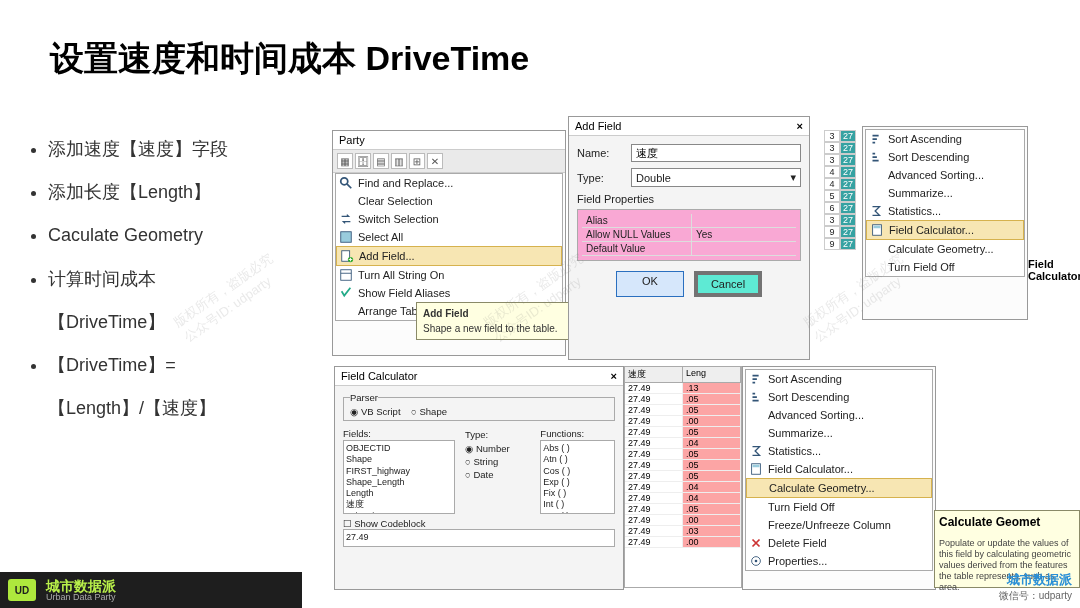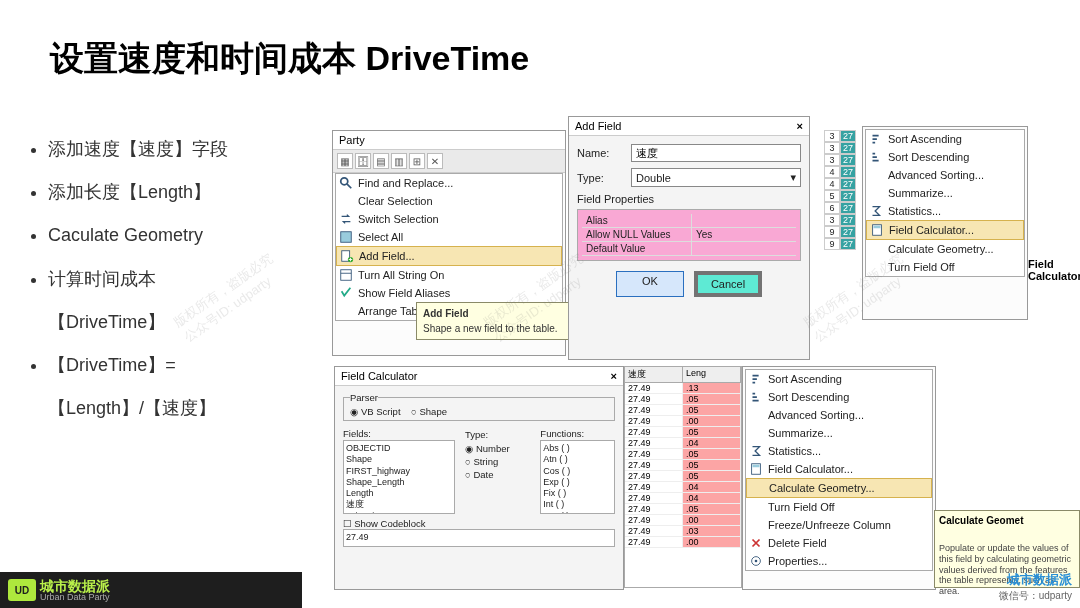--- a/index.html
+++ b/index.html
@@ -63,26 +63,26 @@
   .tslice .hdr{display:flex;background:#eee;border-bottom:1px solid #aaa}
   .tslice .hdr span{border-right:1px solid #aaa;padding:1px 3px;flex:1}
   .tslice .tr{display:flex;border-bottom:1px solid #eee}
   .tslice .tr span{flex:1;padding:0 3px;border-right:1px solid #eee}
   .tslice .tr span.s{background:#fca5a5}
   .ctx2{left:742px;top:366px;width:194px;height:224px;background:#fcfcfc}
   .ctx2 .menu-item.hl3{background:#f7e6b3;border:1px solid #d6b24e}
 
   
   .calcgeo-tip{position:absolute;left:934px;top:510px;width:146px;height:78px;background:#ffffe1;border:1px solid #8a8a68;font-size:9px;padding:4px;color:#444;line-height:1.2}
-  .calcgeo-tip b{display:block;font-size:10px;margin-bottom:16px;color:#000}
+  .calcgeo-tip b{display:block;font-size:12px;margin-bottom:9px;color:#000}
 
   
   .fc-side{position:absolute;left:1028px;top:258px;font-size:11px;font-weight:700;color:#000}
 
-  .footer{position:absolute;left:0;bottom:0;width:302px;height:36px;background:#1e1e1e;display:flex;align-items:center;padding-left:8px;gap:4px}
+  .footer{position:absolute;left:0;bottom:0;width:302px;height:36px;background:#1e1e1e;display:flex;align-items:center;padding-left:8px;gap:10px}
   .footer .logo{width:28px;height:22px;background:#aee83d;border-radius:3px;display:flex;align-items:center;justify-content:center;font-size:10px;font-weight:700;color:#1e1e1e}
   .footer .zh{color:#b9f04a;font-size:14px;font-weight:700}
   .footer .en{color:#aaa;font-size:9px}
   .footer .txt{display:flex;flex-direction:column;line-height:1}
 
   .branding{position:absolute;right:8px;bottom:6px;font-size:10px;color:#666;text-align:right;line-height:1.3}
   .branding .blue{color:#2a8fd6;font-size:13px;font-weight:700}
 
   .wm{position:absolute;color:rgba(120,120,120,0.16);font-size:13px;transform:rotate(-35deg);white-space:pre}
 </style>

